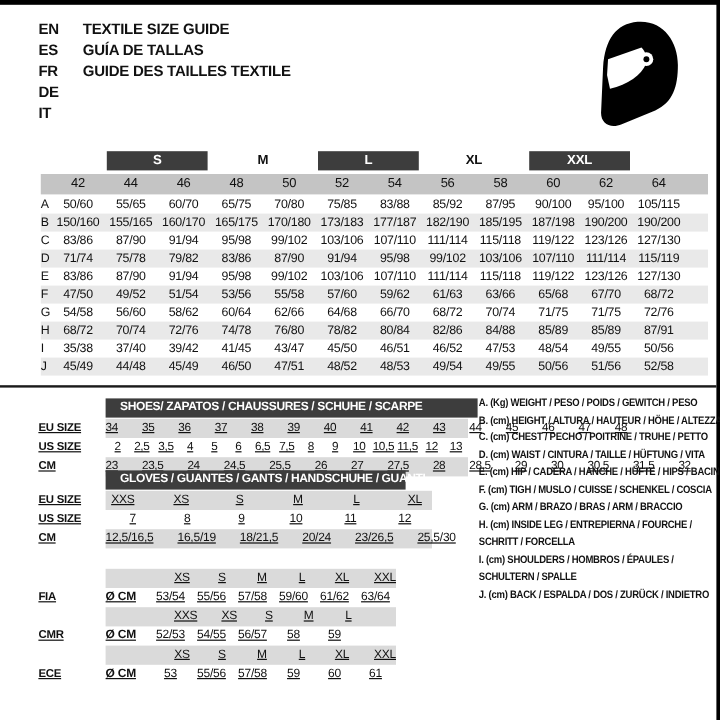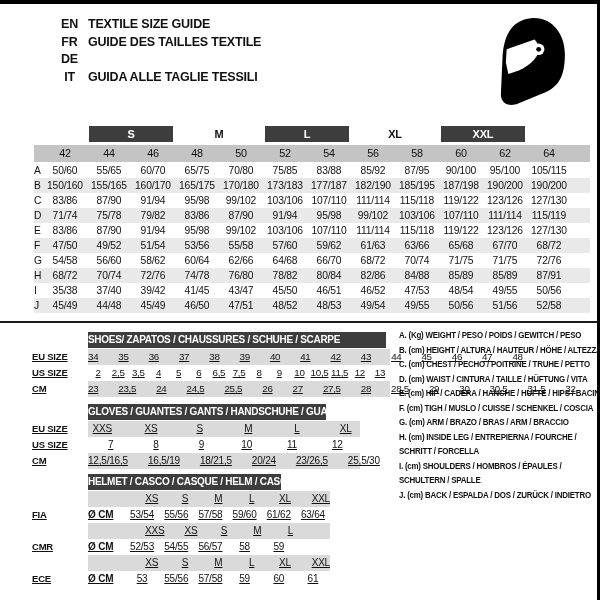--- a/index.html
+++ b/index.html
@@ -2,21 +2,21 @@
 <html><head>
 <meta charset="utf-8">
 <style>
   html,body{margin:0;padding:0;background:#fff;}
   .page{position:relative;width:600px;height:600px;background:#fff;overflow:hidden;
         font-family:"Liberation Sans",sans-serif;color:#111;letter-spacing:-0.2px;}
   .top-border{position:absolute;left:0;top:0;width:600px;height:4px;background:#000;}
   .right-border{position:absolute;right:0;top:0;width:3px;height:600px;background:#000;}
 
   
-  .lang-block{position:absolute;left:51px;top:16px;text-align:center;}
+  .lang-block{position:absolute;left:32px;top:16px;}
   .lang-row{display:flex;height:17.6px;line-height:17.6px;font-weight:bold;font-size:12.5px;}
   .lang-code{width:37px;}
   .helmet{position:absolute;left:487px;top:14px;}
 
   
   .main-table{position:absolute;left:34px;top:126px;width:556px;font-size:10.3px;}
   .trow{display:grid;grid-template-columns:9px repeat(12,1fr) 19px;height:15px;line-height:15px;}
   .trow .rl{text-align:left;}
   .trow .tc{text-align:center;white-space:nowrap;}
   .trow.stripe{background:#e9e9e9;}
@@ -26,21 +26,21 @@
   .grp-spacer{grid-column:span 2;}
   .size-row{background:#c4c4c4;height:17px;line-height:17px;font-size:10.8px;margin-bottom:1px;}
 
   .divider{position:absolute;left:0;top:321px;width:597px;height:2px;background:#1a1a1a;}
 
   
   .ltable{position:absolute;left:32px;}
   .lt-title-row{display:flex;height:16px;line-height:16px;margin-bottom:1px;}
   .lt-spacer{width:56px;flex:none;}
   .lt-title{background:#3d3d3d;color:#fff;font-weight:bold;font-size:10px;letter-spacing:-0.3px;
-            padding-left:0;white-space:nowrap;}
+            padding-left:12px;white-space:nowrap;}
   .lt-row{display:flex;height:16px;line-height:16px;text-decoration:underline;}
   .lt-label{width:56px;flex:none;font-weight:bold;font-size:9.5px;}
   .lt-cells{flex:none;display:grid;}
   .lt-cells.shaded{background:#dadada;gap:20px;}
   .lt-cells span{text-align:center;white-space:nowrap;}
   #shoes-table .lt-cells{width:302px;grid-template-columns:repeat(15,1fr);font-size:9.8px;letter-spacing:-0.3px;}
   #gloves-table .lt-cells{width:272px;grid-template-columns:repeat(6,1fr);font-size:10px;}
   #helmet-table .lt-cells{width:242px;grid-template-columns:37px repeat(6,1fr);font-size:10px;}
   #helmet-table .unit{text-align:left;font-weight:bold;}
   #shoes-table .lt-title{width:298px;}
@@ -58,29 +58,32 @@
 <div class="page">
   <div class="top-border"></div>
   <div class="right-border"></div>
 
   <div class="lang-block" id="lang-block">
       <div class="lang-row">
         <span class="lang-code">EN</span>
         <span class="lang-title">TEXTILE SIZE GUIDE</span>
       </div>
       <div class="lang-row">
+        <span class="lang-code">ES</span>
+        <span class="lang-title">GUÍA DE TALLAS</span>
+      </div>
+      <div class="lang-row">
         <span class="lang-code">FR</span>
         <span class="lang-title">GUIDE DES TAILLES TEXTILE</span>
       </div>
       <div class="lang-row">
         <span class="lang-code">DE</span>
       </div>
       <div class="lang-row">
         <span class="lang-code">IT</span>
-        <span class="lang-title">GUIDA ALLE TAGLIE TESSILI</span>
       </div>
     </div>
 
   <svg class="helmet" width="82" height="92" viewBox="0 0 100 110">
     <path fill="#000" d="M54,4 C80,2 95,24 95,48 C95,70 90,86 72,94 L38,108 C26,113 16,107 17,95 L19,50 C21,22 32,6 54,4 Z"></path>
     <path fill="#fff" d="M24,42 L58,30 C62,34 64,40 63,46 C58,58 44,68 26,72 L23,58 Z"></path>
     <circle cx="63" cy="42" r="7" fill="#fff"></circle>
     <circle cx="63" cy="42" r="3" fill="#000"></circle>
   </svg>
 
@@ -322,21 +325,21 @@
           <span>28,5</span>
           <span>29</span>
           <span>30</span>
           <span>30,5</span>
           <span>31,5</span>
           <span>32</span>
         </span>
       </div>
     </div>
 
-  <div class="ltable" id="gloves-table" style="top:404px">
+  <div class="ltable" id="gloves-table" style="top:392px">
     <div class="lt-title-row">
       <span class="lt-spacer"></span>
       <span class="lt-title">GLOVES / GUANTES / GANTS / HANDSCHUHE / GUANTI</span>
     </div>
   <div class="lt-row">
         <span class="lt-label">EU SIZE</span>
         <span class="lt-cells shaded">
           <span>XXS</span>
           <span>XS</span>
           <span>S</span>
@@ -363,24 +366,20 @@
           <span>16,5/19</span>
           <span>18/21,5</span>
           <span>20/24</span>
           <span>23/26,5</span>
           <span>25,5/30</span>
         </span>
       </div>
     </div>
 
   <div class="ltable" id="helmet-table" style="top:474px">
-    <div class="lt-title-row">
-      <span class="lt-spacer"></span>
-      <span class="lt-title">HELMET / CASCO / CASQUE / HELM / CASCO</span>
-    </div>
   <div class="lt-row">
         <span class="lt-label"></span>
         <span class="lt-cells shaded">
           <span class="unit"></span>
           <span>XS</span>
           <span>S</span>
           <span>M</span>
           <span>L</span>
           <span>XL</span>
           <span>XXL</span>

